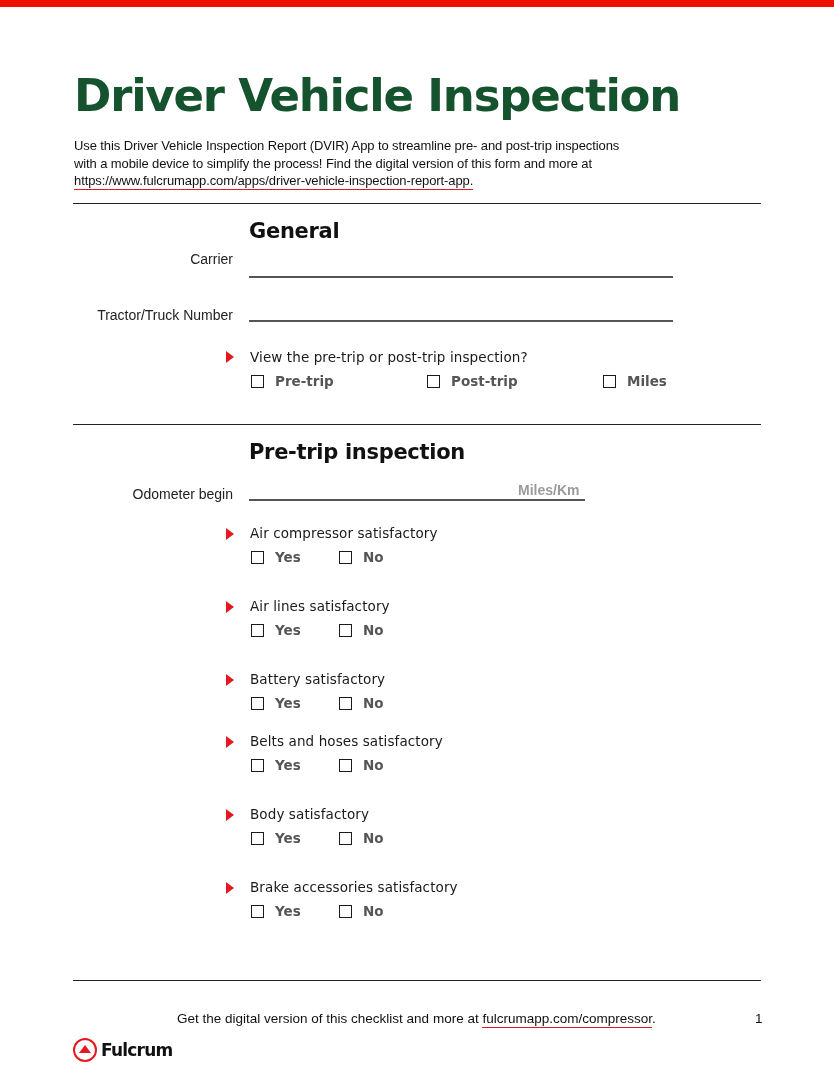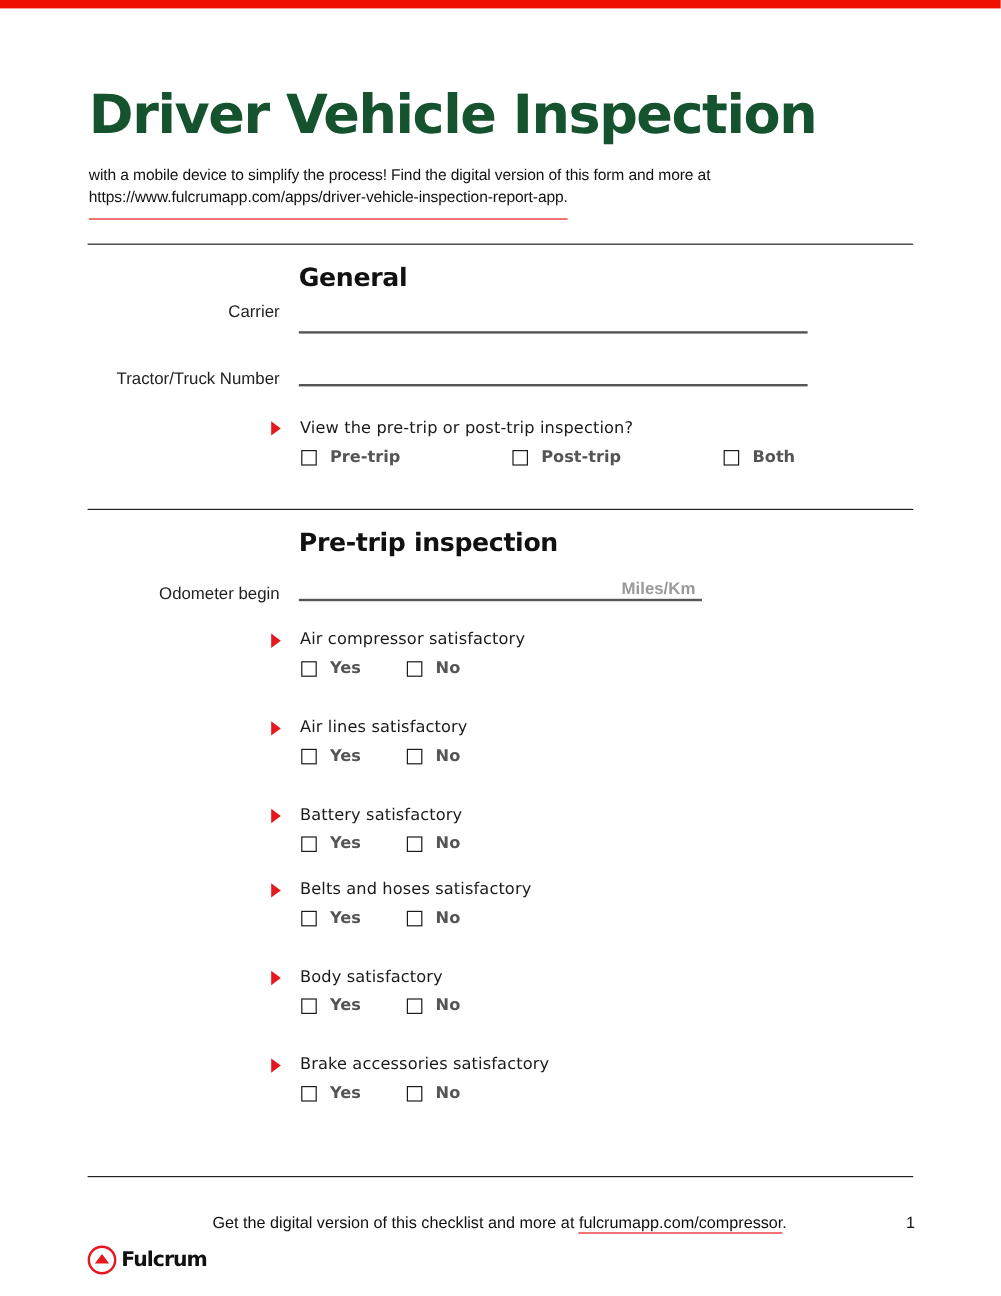--- a/index.html
+++ b/index.html
@@ -1,21 +1,21 @@
 <!DOCTYPE html>
 <html><head>
 <meta charset="utf-8">
 <style>
   * { box-sizing: border-box; margin: 0; padding: 0; }
   html, body { width: 834px; height: 1080px; background: #ffffff; overflow: hidden; }
   body { position: relative; font-family: "Liberation Sans", sans-serif; color: #111; }
   .topbar { position: absolute; left: 0; top: 0; width: 834px; height: 7px; background: #ee1100; }
   .title { position: absolute; left: 74px; top: 66px; font-family: "DejaVu Sans", sans-serif; font-weight: 700; font-size: 45px; letter-spacing: -1.2px; color: #14532d; line-height: 60px; }
   .intro { position: absolute; left: 74px; top: 137px; width: 600px; font-size: 13px; line-height: 17.5px; color: #111; letter-spacing: -0.1px; }
-  .intro .link { color: #111; text-decoration: none; border-bottom: 1px solid #e4181f; padding-bottom: 11px; }
+  .intro .link { color: #111; text-decoration: none; border-bottom: 1px solid #e4181f; padding-bottom: 1px; }
   .rule { position: absolute; left: 73px; width: 688px; height: 1px; background: #222; }
   .section-title { position: absolute; left: 249px; font-family: "DejaVu Sans", sans-serif; font-weight: 700; font-size: 21px; color: #111; letter-spacing: -0.3px; }
   .field-label { position: absolute; right: 601px; font-size: 14px; color: #222; text-align: right; white-space: nowrap; }
   .field-line { position: absolute; left: 249px; height: 1.5px; background: #555; }
   .unit { position: absolute; font-size: 14px; font-weight: 700; color: #9a9a9a; }
   .q-arrow { position: absolute; left: 226px; width: 0; height: 0; border-top: 6px solid transparent; border-bottom: 6px solid transparent; border-left: 8px solid #e4181f; }
   .q-text { position: absolute; left: 250px; font-family: "DejaVu Sans", sans-serif; font-size: 13.5px; color: #1a1a1a; letter-spacing: 0.1px; }
   .opt { position: absolute; display: flex; align-items: center; font-weight: bold; }
   .box { width: 13px; height: 13px; border: 1.5px solid #1b1b1b; background: #fff; margin-right: 11px; }
   .opt-label { font-family: "DejaVu Sans", sans-serif; font-size: 13.5px; color: #555; }
@@ -28,20 +28,21 @@
   .page-num { position: absolute; left: 755px; top: 1011px; font-size: 13.5px; color: #111; }
 </style>
 </head>
 <body>
 
 <div class="topbar"></div>
 
 <h1 class="title">Driver Vehicle Inspection</h1>
 
 <div class="intro">
+  <div>Use this Driver Vehicle Inspection Report (DVIR) App to streamline pre- and post-trip inspections</div>
   <div>with a mobile device to simplify the process!  Find the digital version of this form and more at</div>
   <div><span class="link">https://www.fulcrumapp.com/apps/driver-vehicle-inspection-report-app.</span></div>
 </div>
 
 <div class="rule" style="top:203px"></div>
 
 <div class="section-title" style="top:219px">General</div>
 
 <div class="field-label" style="top:251px">Carrier</div>
 <div class="field-line" style="top:276px; width:424px"></div>
@@ -54,21 +55,21 @@
 <div class="opt" style="left:251px; top:373px">
   <span class="box"></span>
   <span class="opt-label">Pre-trip</span>
 </div>
 <div class="opt" style="left:427px; top:373px">
   <span class="box"></span>
   <span class="opt-label">Post-trip</span>
 </div>
 <div class="opt" style="left:603px; top:373px">
   <span class="box"></span>
-  <span class="opt-label">Both</span>
+  <span class="opt-label">Miles</span>
 </div>
 
 <div class="rule" style="top:424px"></div>
 
 <div class="section-title" style="top:440px">Pre-trip inspection</div>
 
 <div class="field-label" style="top:486px">Odometer begin</div>
 <div class="field-line" style="top:499px; width:336px"></div>
 <div class="unit" style="left:518px; top:482px">Miles/Km</div>
 

